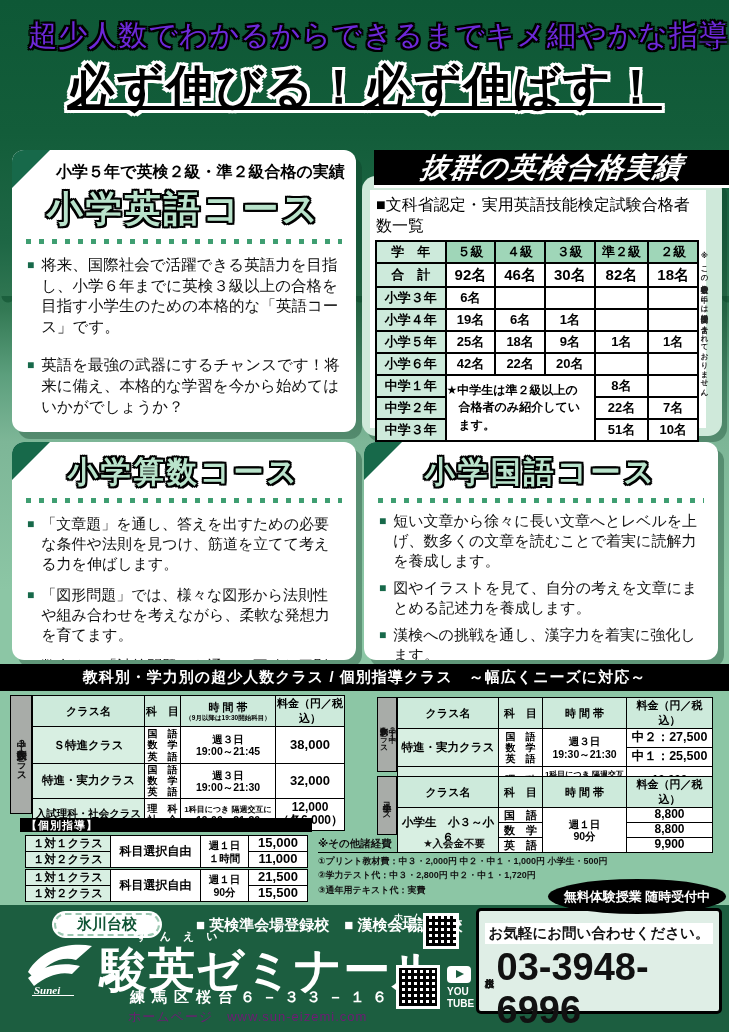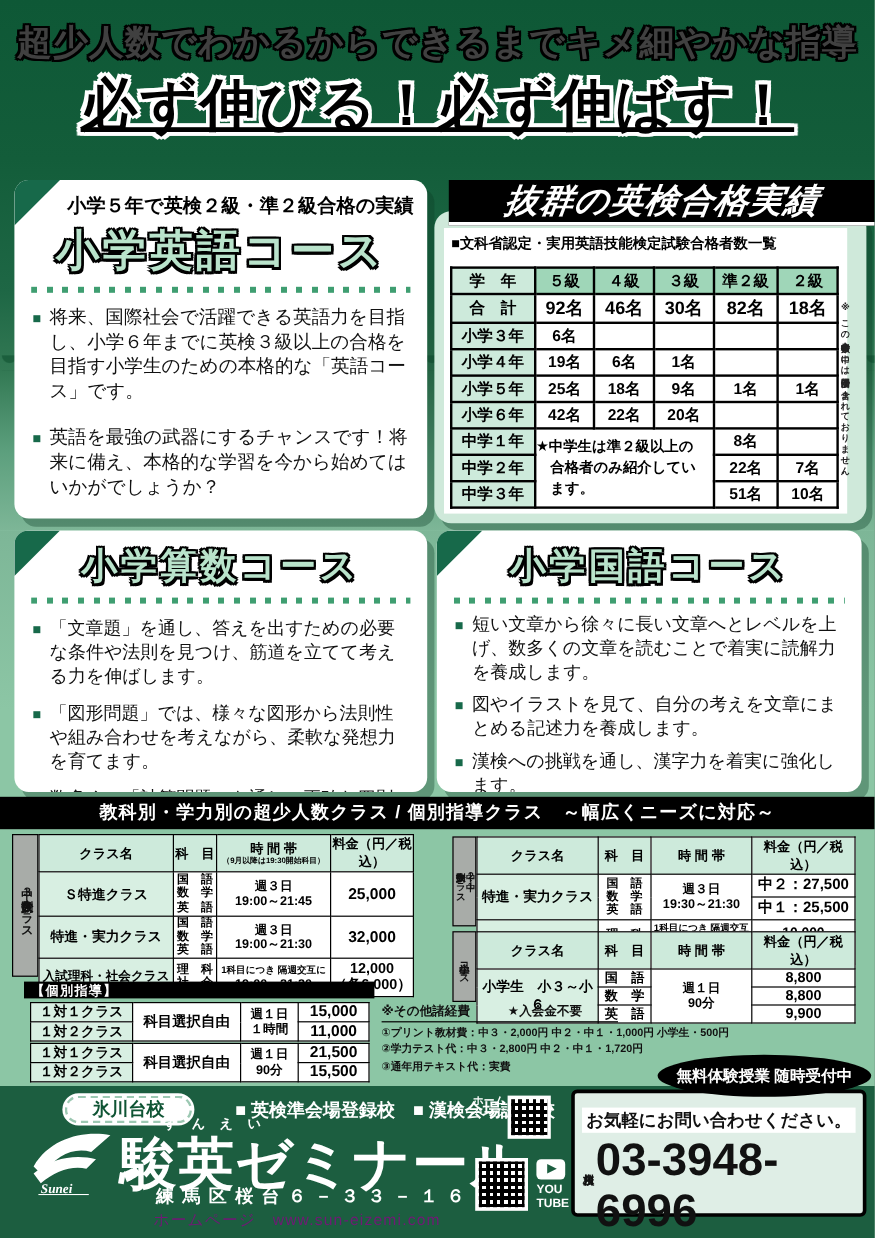--- a/index.html
+++ b/index.html
@@ -14,38 +14,38 @@
   .bg-mid{left:0;top:442px;width:729px;height:248px;
     background:linear-gradient(180deg,#7db697 0%,#8cc6a5 60%);}
   .bg-low{left:0;top:690px;width:729px;height:215px;background:#8cc6a5;}
   .bg-footer{left:0;top:905px;width:729px;height:127px;background:#1c5e40;}
   .grass{left:0;top:296px;width:729px;height:13px;opacity:.55;
     background-image:radial-gradient(circle at 50% 0,#0b4d2c 0 6px,transparent 7px);
     background-size:16px 13px;background-repeat:repeat-x;}
   
   .ol-black{text-shadow:-2px -2px 0 #000,2px -2px 0 #000,-2px 2px 0 #000,2px 2px 0 #000,-2px 0 0 #000,2px 0 0 #000,0 -2px 0 #000,0 2px 0 #000;}
   .ol-white{text-shadow:-3px -3px 0 #fff,3px -3px 0 #fff,-3px 3px 0 #fff,3px 3px 0 #fff,-3px 0 0 #fff,3px 0 0 #fff,0 -3px 0 #fff,0 3px 0 #fff;}
-  .tagline{left:0;top:16px;width:729px;text-align:center;font-size:29px;font-weight:bold;color:#404040;letter-spacing:1px;}
+  .tagline{left:0;top:16px;width:729px;text-align:right;font-size:29px;font-weight:normal;color:#6d28d9;letter-spacing:1px;}
   .catch{left:0;top:56px;width:729px;text-align:center;font-size:47px;font-weight:bold;color:#000;letter-spacing:2px;text-decoration:underline;}
   
   .card{background:#fff;border-radius:12px;box-shadow:6px 7px 0 rgba(12,60,38,.35);overflow:hidden;}
   .corner{position:absolute;left:0;top:0;width:0;height:0;border-top:38px solid #17694a;border-right:38px solid transparent;}
   .course-title{text-align:center;font-weight:bold;color:#b9e3cb;letter-spacing:3px;
     text-shadow:-2px -2px 0 #000,2px -2px 0 #000,-2px 2px 0 #000,2px 2px 0 #000,-2px 0 0 #000,2px 0 0 #000,0 -2px 0 #000,0 2px 0 #000;}
   .dots{height:5px;margin:5px 14px 0 14px;
     background-image:repeating-linear-gradient(90deg,#3f9e71 0 5px,transparent 5px 13px);}
   .bullet{display:flex;gap:7px;margin:11px 15px 0 15px;font-size:15px;line-height:1.33;color:#111;}
   .bullet .sq{color:#17694a;font-size:12px;line-height:1.7;}
   .pre{white-space:pre-line;}
   
   .eiken-frame{left:362px;top:176px;width:360px;height:260px;background:#cfe9da;border-radius:14px;box-shadow:5px 6px 0 rgba(12,60,38,.35);}
   .eiken-banner{left:374px;top:150px;width:355px;height:38px;background:#000;display:flex;align-items:center;justify-content:center;border-bottom:3px solid #fff;}
   .eiken-banner span{color:#fff;font-weight:bold;font-style:italic;font-size:28px;letter-spacing:1px;transform:skewX(-8deg);}
   .eiken-card{left:370px;top:190px;width:336px;height:238px;background:#fff;padding:4px 5px;}
-  .etitle{font-size:12px;font-weight:bold;margin:1px 0 10px 1px;}
+  .etitle{font-size:16px;font-weight:normal;margin:1px 0 3px 1px;}
   table{border-collapse:collapse;}
   .etable{width:324px;font-weight:bold;background:#fff;}
   .etable th,.etable td{border:2px solid #000;text-align:center;padding:0;font-size:13px;height:22px;}
   .etable .lab{background:#cdeadb;}
   .etable .ghead{background:#9fd6b8;}
   .etable .tot td.val{font-size:15px;height:24px;}
   .etable .jnote{font-size:12px;text-align:left;padding:2px 0;line-height:1.45;vertical-align:middle;}
   .side-note{left:699px;top:251px;height:178px;writing-mode:vertical-rl;text-orientation:upright;font-size:7.5px;font-weight:bold;color:#222;letter-spacing:.5px;}
   
   .class-banner{left:0;top:664px;width:729px;height:27px;background:#000;color:#fff;display:flex;align-items:center;justify-content:center;font-size:15px;font-weight:bold;letter-spacing:1px;}
@@ -264,21 +264,21 @@
       <th><span>時 間 帯</span><span class="hsub">（9月以降は19:30開始科目）</span></th>
       <th>料金（円／税込）</th>
     </tr>
     <tr style="height:37px;">
       <td class="cls">Ｓ特進クラス</td>
       <td class="subj pre">国　語
 数　学
 英　語</td>
       <td class="time pre">週３日
 19:00～21:45</td>
-      <td class="fee">25,000</td>
+      <td class="fee">38,000</td>
     </tr>
     <tr style="height:33px;">
       <td class="cls">特進・実力クラス</td>
       <td class="subj pre">国　語
 数　学
 英　語</td>
       <td class="time pre">週３日
 19:00～21:30</td>
       <td class="fee">32,000</td>
     </tr>

